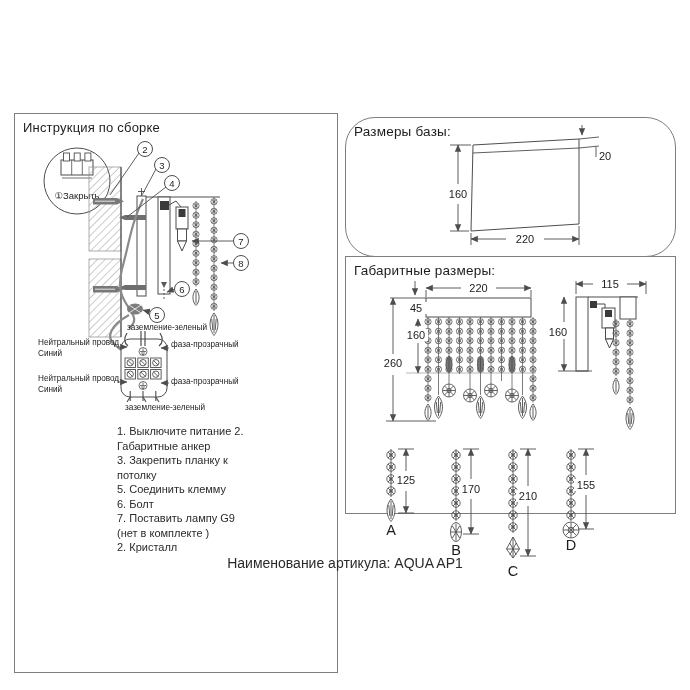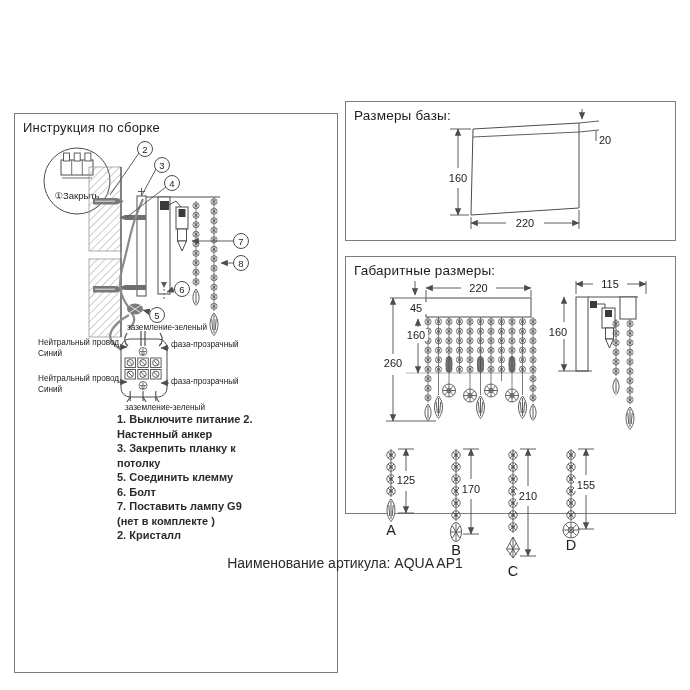--- a/index.html
+++ b/index.html
@@ -1,22 +1,22 @@
 <!DOCTYPE html>
 <html><head>
 <meta charset="utf-8">
 <style>
   html,body{margin:0;padding:0;background:#fff;}
   body{width:690px;height:690px;position:relative;font-family:"Liberation Sans",sans-serif;color:#1c1c1c;overflow:hidden;}
   .panel{position:absolute;background:#fff;border:1px solid #7d7d7d;box-sizing:border-box;}
   #panel-left{left:14px;top:113px;width:324px;height:560px;}
-  #panel-base{left:345px;top:101px;width:331px;height:140px;}
+  #panel-base{left:345px;top:117px;width:331px;height:140px;border-radius:30px;}
   #panel-overall{left:345px;top:256px;width:331px;height:258px;}
   .ptitle{position:absolute;left:8px;top:6px;font-size:13.5px;color:#1c1c1c;letter-spacing:.2px;}
-  .steps{position:absolute;left:102px;top:298px;width:210px;font-size:11px;line-height:14.5px;color:#2a2a2a;font-weight:bold;}
+  .steps{position:absolute;left:102px;top:310px;width:210px;font-size:11px;line-height:14.5px;color:#2a2a2a;}
   .steps .mt{margin-top:0;}
   .footer{position:absolute;left:0;right:0;top:555px;text-align:center;font-size:14px;color:#2a2a2a;}
   svg{position:absolute;left:0;overflow:visible;}
   svg text{font-family:"Liberation Sans",sans-serif;fill:#1c1c1c;}
   .t8{font-size:8.2px;}
   .t9{font-size:9.5px;}
   .t11{font-size:11px;}
   .t14{font-size:14.5px;}
   .pend{color:#fff;}
   .pend-dk{color:#777;}
@@ -287,21 +287,21 @@
     <text x="23" y="242" class="t8">Нейтральный провод</text>
     <text x="23" y="253" class="t8">Синий</text>
     <line x1="102" y1="243" x2="112" y2="243" stroke="#4d4d4d" stroke-width="0.9" marker-end="url(#ar)"></line>
     <text x="156" y="245" class="t8">фаза-прозрачный</text>
     <line x1="154" y1="244" x2="146" y2="244" stroke="#4d4d4d" stroke-width="0.9" marker-end="url(#ar)"></line>
     <text x="150" y="271" class="t8 anch">заземление-зеленый</text>
   </svg>
 
   <div class="steps">
     <div>1. Выключите питание 2.</div>
-    <div>Настенный анкер</div>
+    <div>Габаритные анкер</div>
     <div>3. Закрепить планку к</div>
     <div>потолку</div>
     <div>5. Соединить клемму</div>
     <div class="mt">6. Болт</div>
     <div>7. Поставить лампу G9</div>
     <div>(нет в комплекте )</div>
     <div>2. Кристалл</div>
   </div>
 </section>
 

